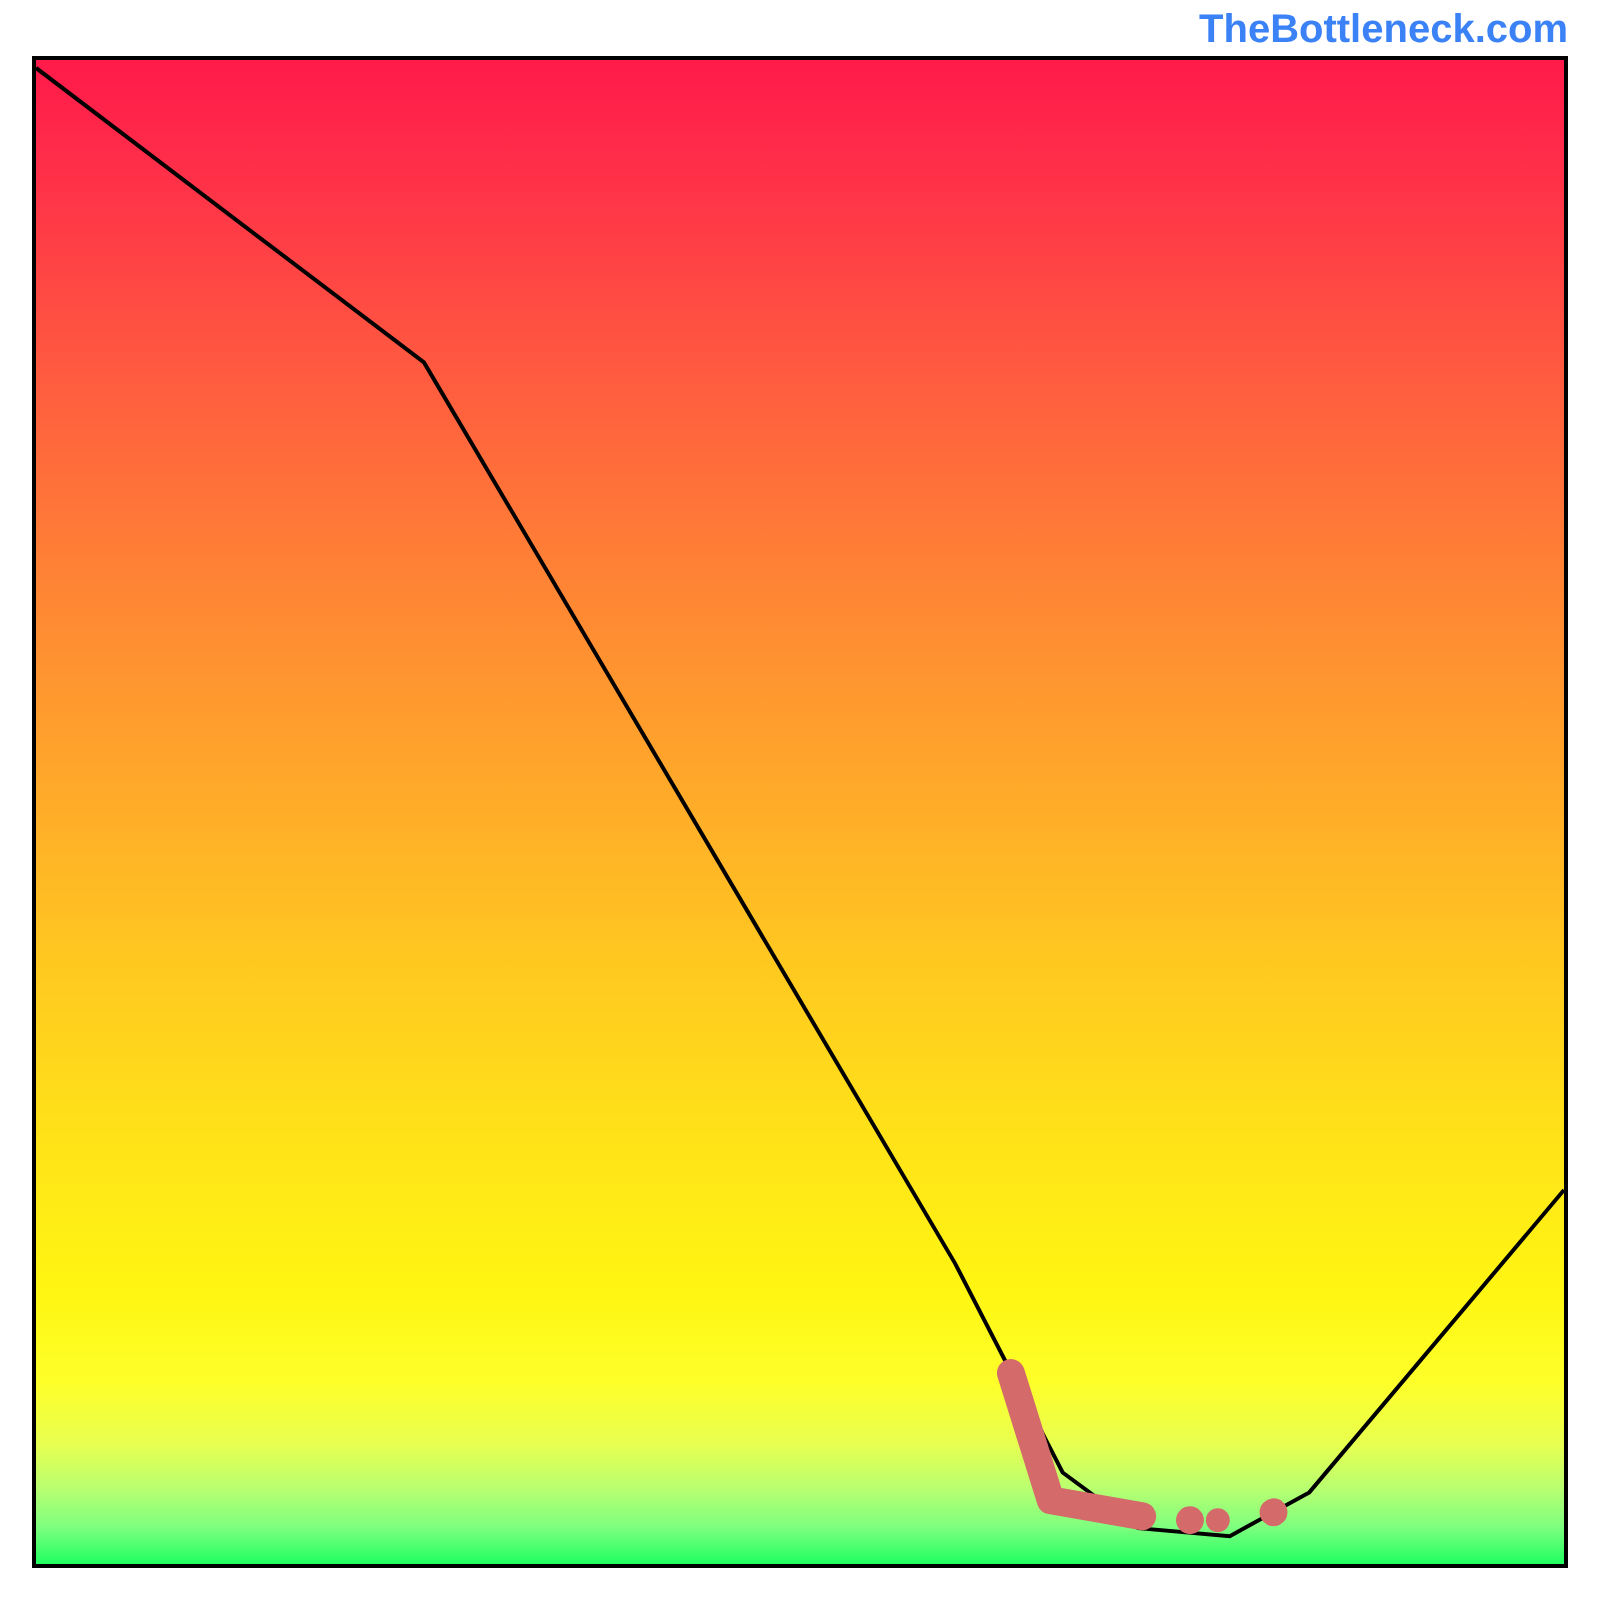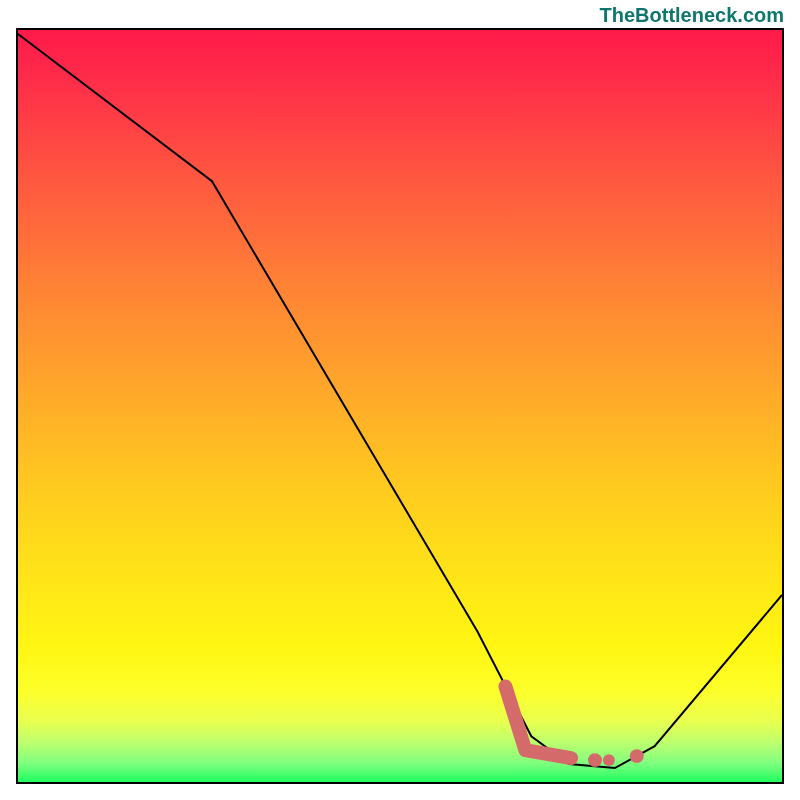--- a/index.html
+++ b/index.html
@@ -9,21 +9,21 @@
     background: #ffffff;
     position: relative;
     font-family: Arial, sans-serif;
   }
   .watermark {
     position: absolute;
     top: 4px;
     right: 16px;
     font-size: 20px;
     font-weight: bold;
-    color: #0f766e;
+    color: #3b82f6;
     font-family: Arial, sans-serif;
   }
   .chart-area {
     position: absolute;
     top: 28px;
     left: 16px;
     width: 768px;
     height: 756px;
     border: 2px solid #000000;
     overflow: hidden;

